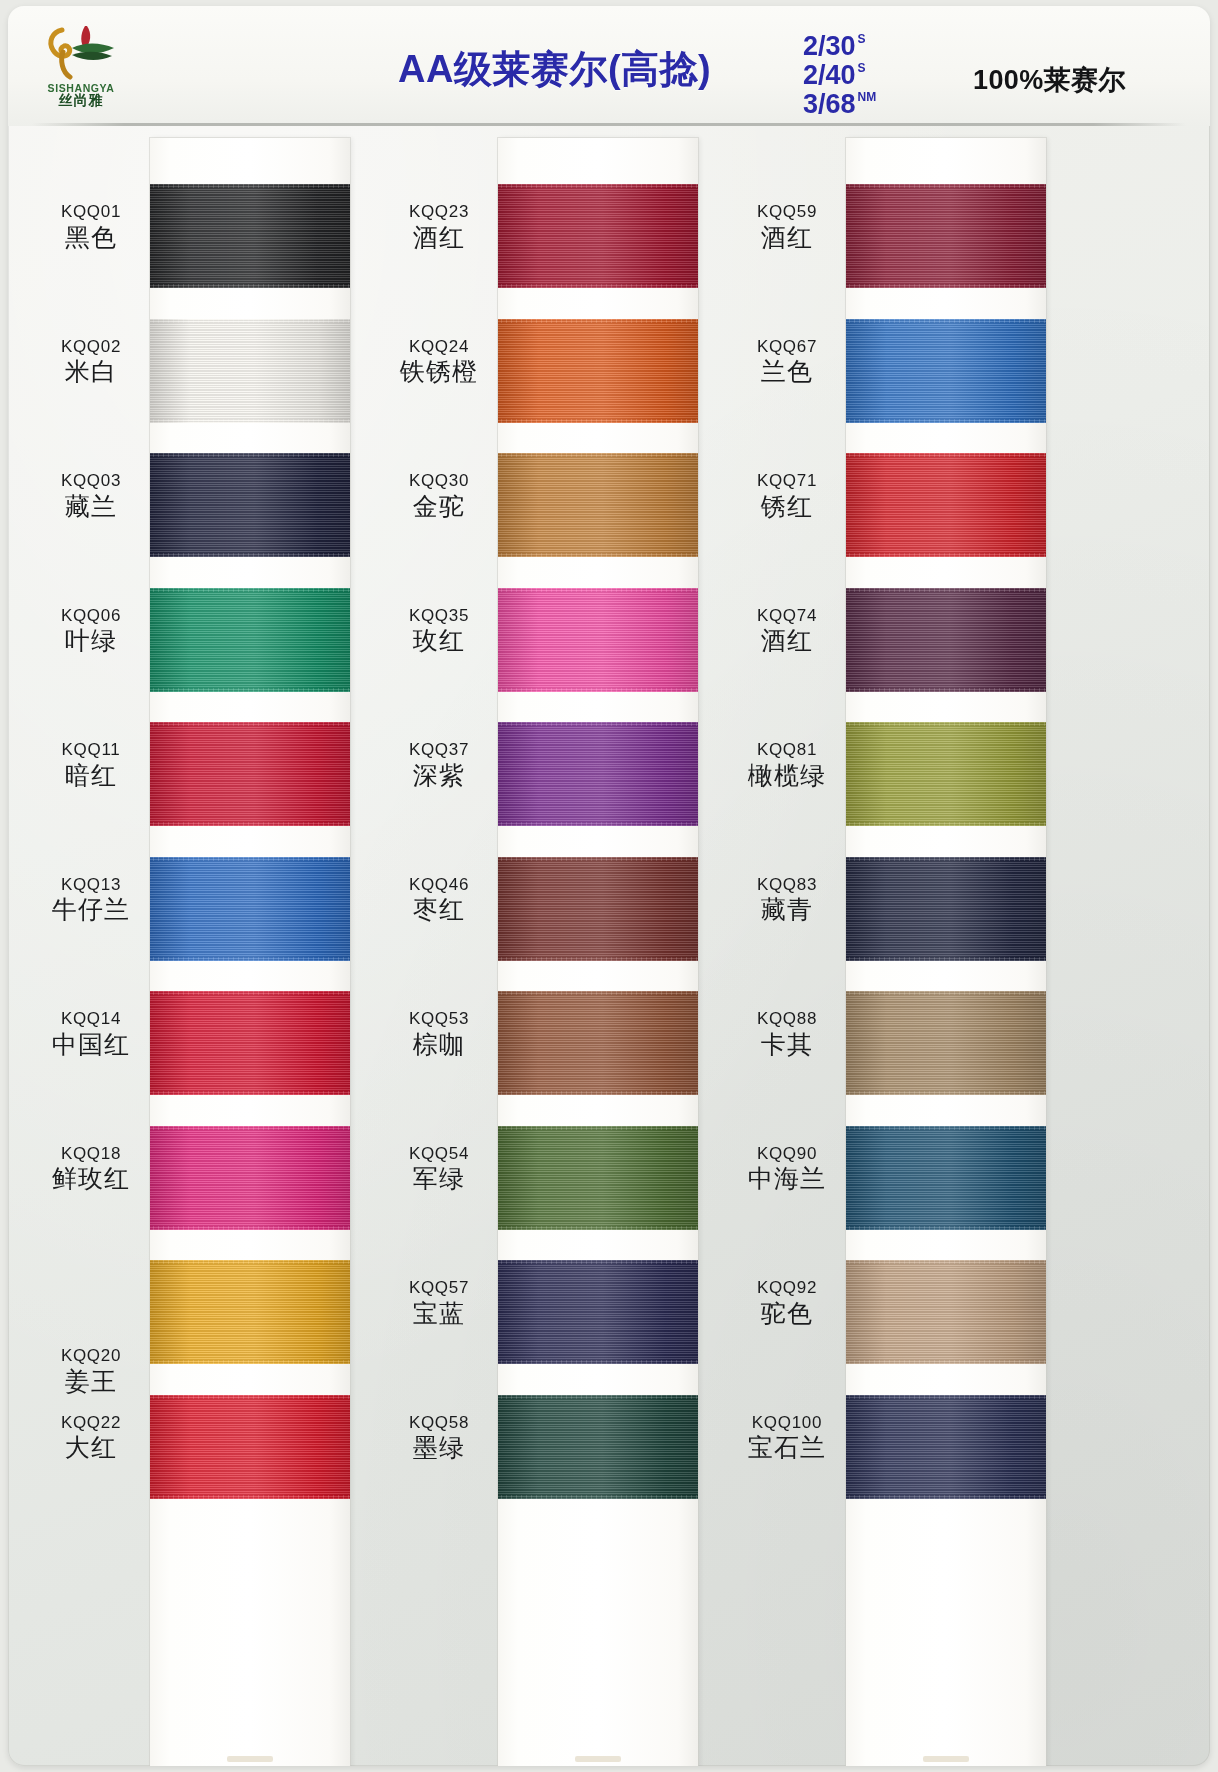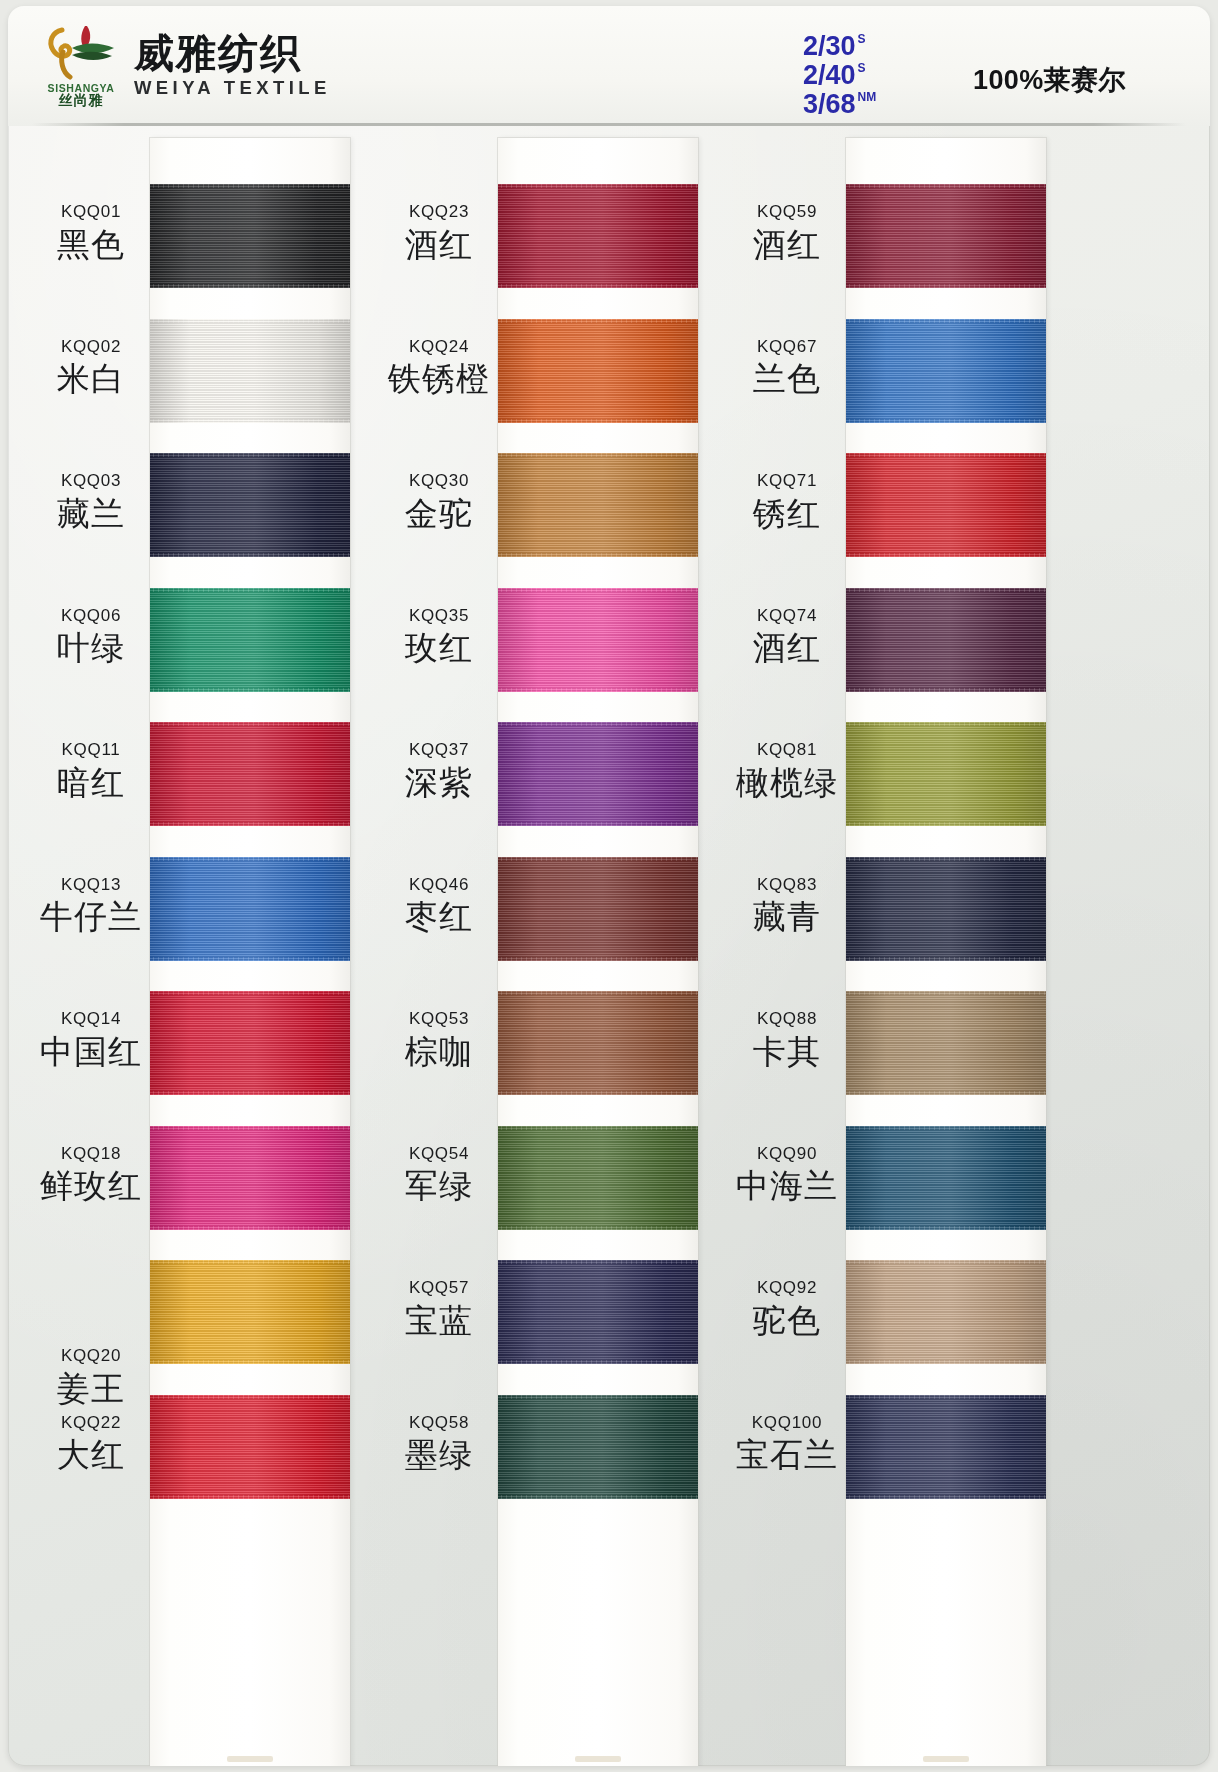--- a/index.html
+++ b/index.html
@@ -158,25 +158,25 @@
     line-height: 1.22;
     color:#1b1c1e;
   }
   .label .code {
     font-size: 17px;
     font-weight: 400;
     letter-spacing: .7px;
     font-family: "Liberation Sans", sans-serif;
   }
   .label .name {
-    font-size: 33px;
+    font-size: 25px;
     font-weight: 400;
     letter-spacing: 1.2px;
     margin-top: 2px;
-    font-family: Liberation Sans, sans-serif;
+    font-family: Liberation Mono, monospace;
   }
   .lab1 { left: 8px; }
   .lab2 { left: 356px; }
   .lab3 { left: 704px; }
 
   
   .nub{
     position:absolute; bottom:10px; left:50%; transform:translateX(-50%);
     width:46px; height:6px; background:#e6dfcf; border-radius:2px; opacity:.85;
   }
@@ -193,26 +193,23 @@
         <svg width="78" height="62" viewBox="0 0 78 62" aria-hidden="true">
           <path d="M20 8 C10 10 6 20 11 28 C15 35 24 36 27 31 C29 27 26 23 22 24 C19 25 18 28 20 30" fill="none" stroke="#c8901f" stroke-width="5" stroke-linecap="round"></path>
           <path d="M21 30 C18 38 20 50 28 55" fill="none" stroke="#b9821a" stroke-width="5" stroke-linecap="round"></path>
           <path d="M43 4 C38 12 38 22 43 27 C49 21 50 11 45 4 Z" fill="#b4252f"></path>
           <path d="M30 26 C42 20 58 20 72 26 C58 33 42 33 30 26 Z" fill="#2f6b35"></path>
           <path d="M30 33 C43 28 58 29 70 34 C57 40 42 39 30 33 Z" fill="#234f27"></path>
         </svg>
         <div class="logo-sub">SISHANGYA</div>
         <div class="logo-sub2">丝尚雅</div>
       </div>
-      <div class="brand-block">
-        <div class="brand-cn">威雅纺织</div>
-        <div class="brand-en">WEIYA TEXTILE</div>
-      </div>
     </div>
 
+    <div id="title-center">AA级莱赛尔(高捻)</div>
 
     <div id="counts">
       <div class="row">
         <span>2/30</span>
         <span class="sup">S</span>
       </div>
       <div class="row">
         <span>2/40</span>
         <span class="sup">S</span>
       </div>

